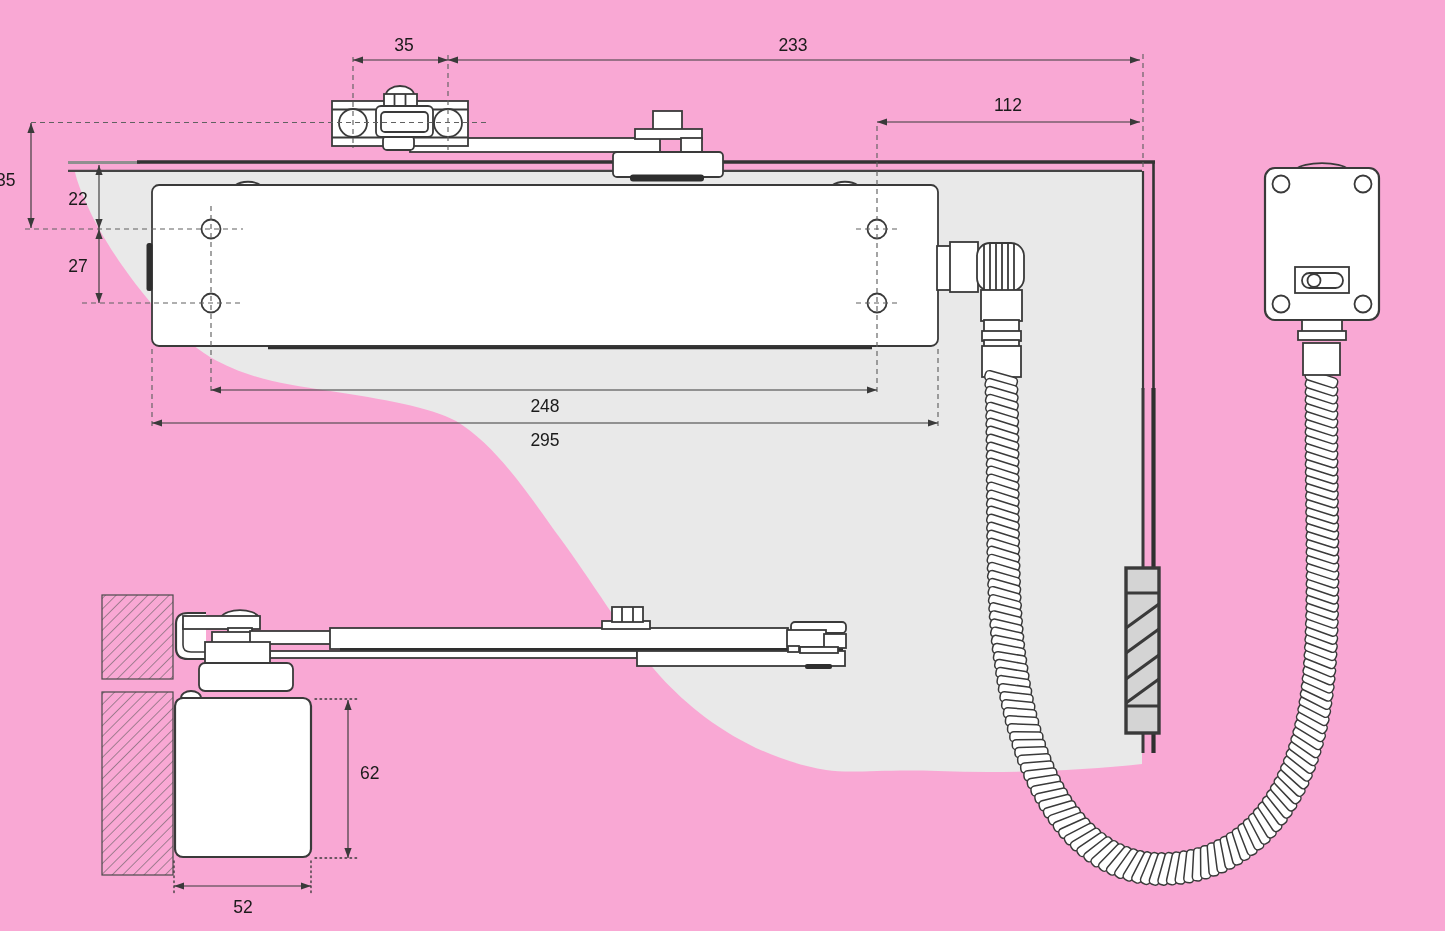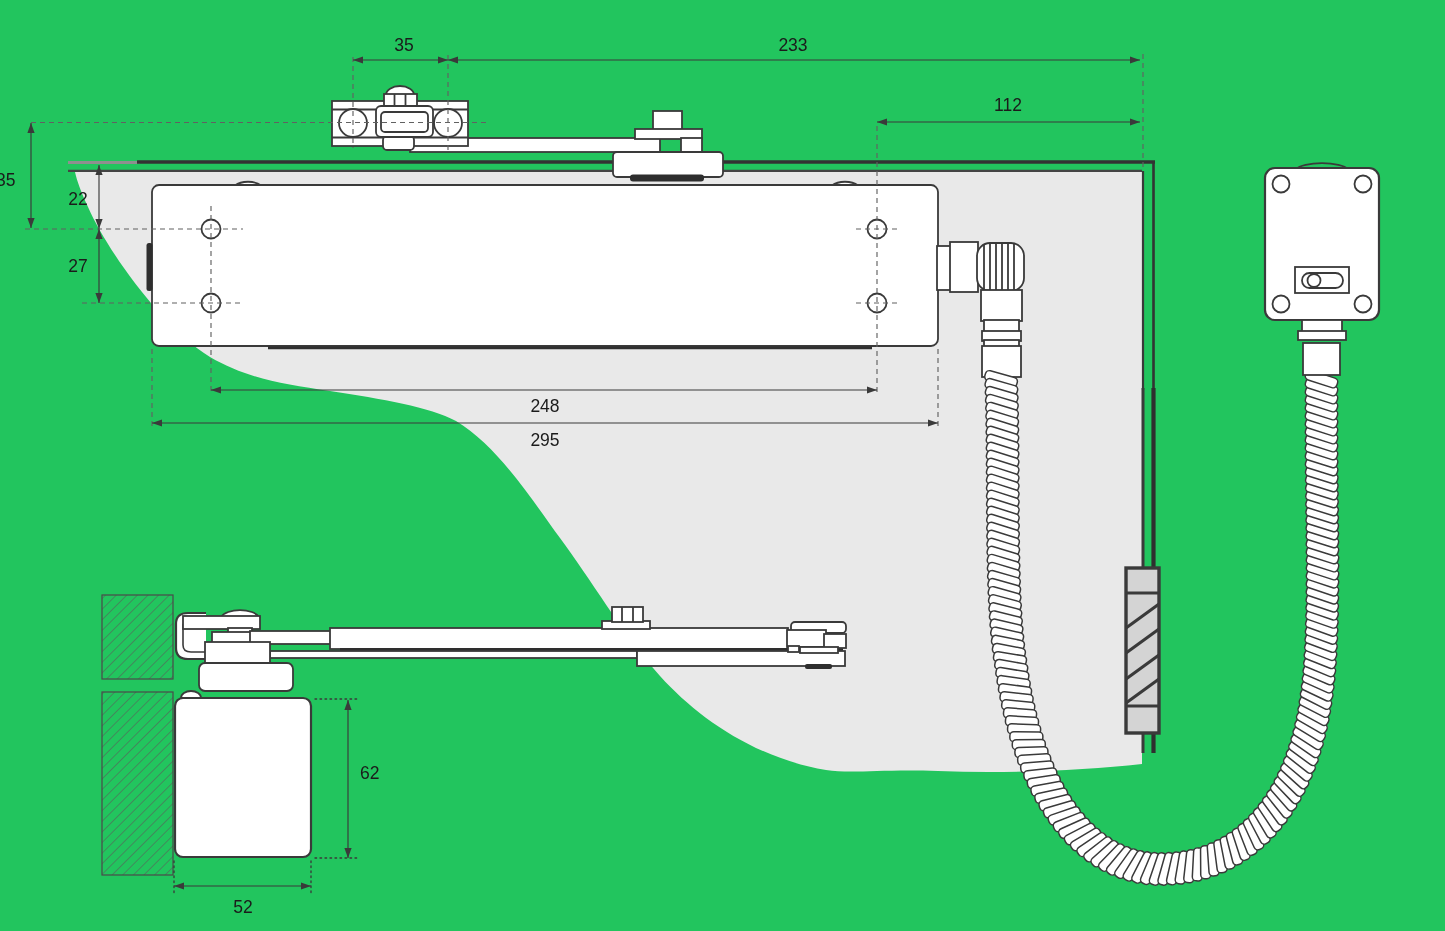--- a/index.html
+++ b/index.html
@@ -1,16 +1,16 @@
 <!DOCTYPE html>
 <html><head>
 <meta charset="utf-8">
 <style>
   html,body{margin:0;padding:0;background:#fff;}
-  #page{position:relative;width:1445px;height:931px;background:#22c55e;overflow:hidden;
+  #page{position:relative;width:1445px;height:931px;background:#f9a8d4;overflow:hidden;
         font-family:"Liberation Sans",sans-serif;}
   svg{position:absolute;left:0;top:0;}
   .fw{fill:#fff;stroke:#3a3a3a;stroke-width:1.8;}
   .fw2{fill:#fff;stroke:#3a3a3a;stroke-width:2.2;}
   .ln{fill:none;stroke:#3a3a3a;stroke-width:1.8;}
   .dim{fill:none;stroke:#3a3a3a;stroke-width:1.15;}
   .dsh{fill:none;stroke:#616161;stroke-width:1.15;stroke-dasharray:5 4;}
   .dot{fill:none;stroke:#3a3a3a;stroke-width:1.35;stroke-dasharray:1.6 3.4;stroke-linecap:round;}
   .lbl{font:17.5px "Liberation Sans",sans-serif;fill:#1b1b1b;}
   .dark{fill:#2e2e2e;stroke:none;}

